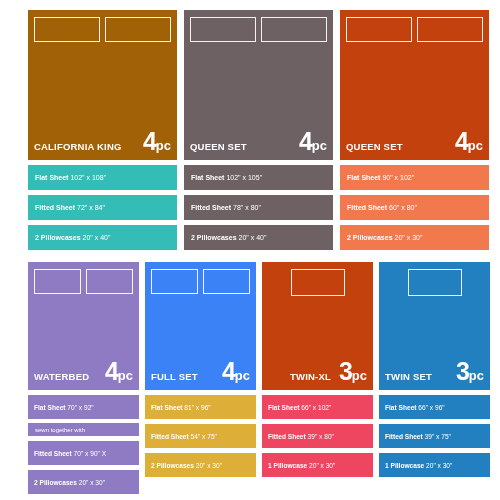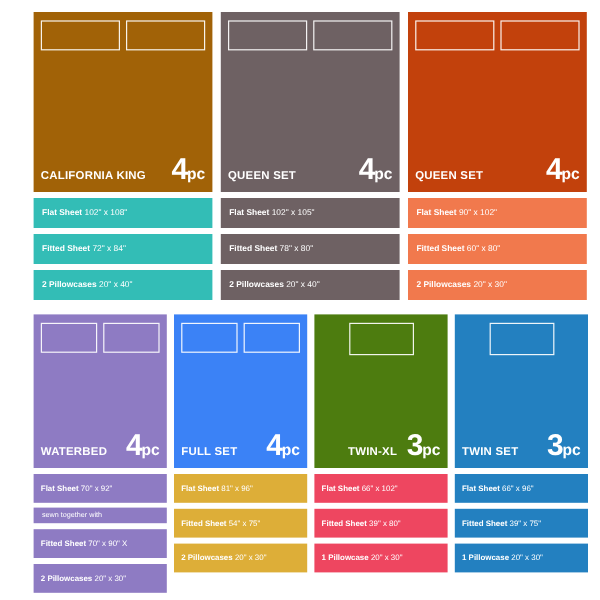--- a/index.html
+++ b/index.html
@@ -159,21 +159,21 @@
             <div class="pc"><span class="pccount">4</span><span class="pcunit">pc</span></div>
           </div>
         </div>
         <div class="bars">
           <div class="bar" style="background: rgb(221, 174, 56);"><b>Flat Sheet</b>&nbsp;<span>81" x 96"</span></div>
           <div class="bar" style="background: rgb(221, 174, 56);"><b>Fitted Sheet</b>&nbsp;<span>54" x 75"</span></div>
           <div class="bar" style="background: rgb(221, 174, 56);"><b>2 Pillowcases</b>&nbsp;<span>20" x 30"</span></div>
         </div>
       </div>
       <div class="card">
-        <div class="bed" style="background: #4d7c0f; padding-left: 28px;">
+        <div class="bed" style="background: #c2410c; padding-left: 28px;">
           <div class="pillows single">
             <div class="pillow"></div>
           </div>
           <div class="bedfoot">
             <div class="setname">TWIN-XL</div>
             <div class="pc"><span class="pccount">3</span><span class="pcunit">pc</span></div>
           </div>
         </div>
         <div class="bars">
           <div class="bar" style="background: rgb(238, 70, 96);"><b>Flat Sheet</b>&nbsp;<span>66" x 102"</span></div>

